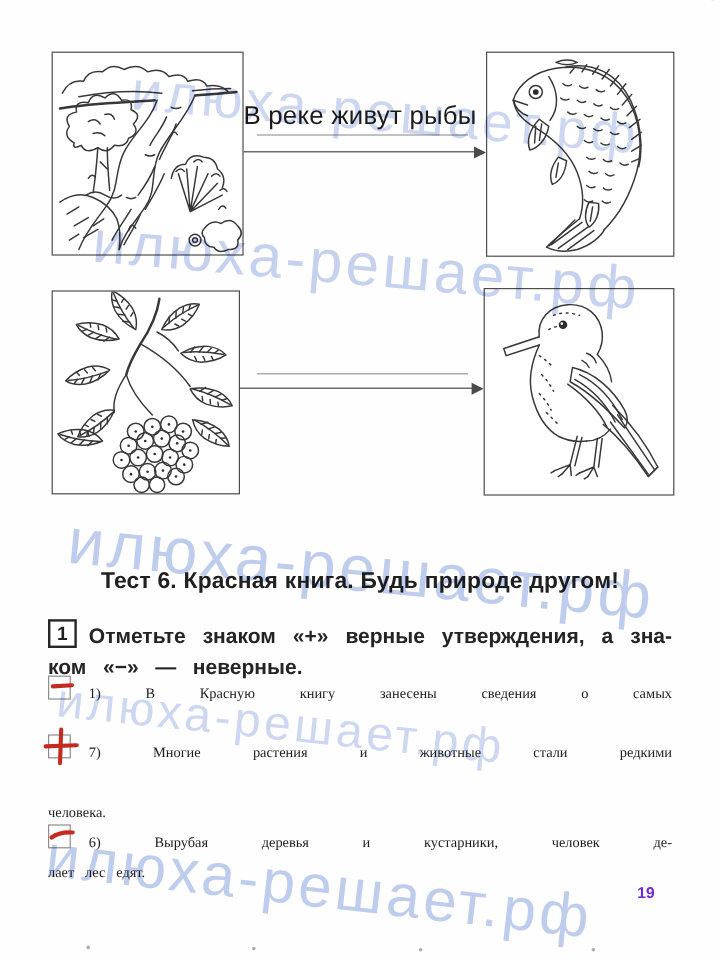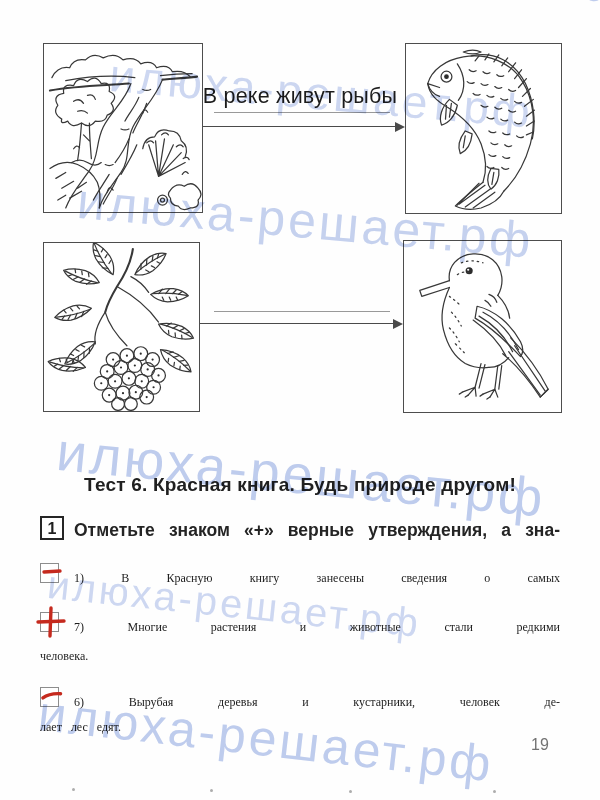--- a/index.html
+++ b/index.html
@@ -35,21 +35,21 @@
   .ansbox{
     position:absolute;left:40px;width:19px;height:20px;box-sizing:border-box;
     border:1.5px solid #8d8d8d;background:#fff;
   }
   .ansbox svg{position:absolute;left:-5px;top:-6px;width:29px;height:32px;overflow:visible;}
   .mk{stroke:var(--red,#c52a1e);stroke-width:3.4;fill:none;stroke-linecap:round;}
   .ansbox .v{display:none;}
   .ansbox.plus .v{display:inline;}
   .ansbox.tilt svg{transform:rotate(-7deg);}
 
-  .pagenum{position:absolute;left:531px;top:736px;font-size:16px;font-weight:normal;color:#737373;}
+  .pagenum{position:absolute;left:531px;top:736px;font-size:13px;font-weight:bold;color:#6d28d9;}
 
   
   #wm-layer{position:absolute;inset:0;pointer-events:none;mix-blend-mode:multiply;z-index:30;}
   .wm{
     position:absolute;font-family:"Liberation Sans",sans-serif;font-weight:normal;
     color:#aebfe9;opacity:.78;white-space:nowrap;transform-origin:left top;letter-spacing:3px;
   }
   .dot{position:absolute;width:3px;height:3px;border-radius:50%;background:#9f9f9f;opacity:.85;}
 </style>
 </head>
@@ -200,37 +200,38 @@
       <path class="art" d="M59,153 l-3,2 M65,156 l-3,2 M80,155 l-3,2 M87,158 l-3,2"></path>
       <path class="art" stroke-dasharray="1.5 4" d="M58,22 Q68,18 80,22 M54,34 Q60,30 68,32 M46,56 Q52,60 58,66 M48,72 Q54,78 58,86 M46,88 Q52,94 56,102 M52,104 Q58,110 62,114"></path>
       <path class="art" d="M86,54 q6,2 8,8 M82,60 q4,2 6,6"></path>
     </svg>
   </div>
 
   <div class="col title">Тест 6. Красная книга. Будь природе другом!</div>
 
   <div class="numbox">1</div>
   <div class="col sans j ind" style="top:517px;">Отметьте знаком «+» верные утверждения, а зна-</div>
+  <div class="col sans" style="top:543px;word-spacing:9px;">ком «−» — неверные.</div>
 
   <div class="ansbox minus" style="top:563px;">
     <svg>
         <path class="mk h" d="M8,14 L24,13"></path>
         <path class="mk v" d="M15,2 L14,27"></path>
       </svg>
   </div>
   <div class="col serif j ind" style="top:566px;">1) В Красную книгу занесены сведения о самых</div>
 
   <div class="ansbox plus" style="top:612px;">
     <svg>
         <path class="mk h" d="M2,15 L28,14"></path>
         <path class="mk v" d="M15,1 L14,29"></path>
       </svg>
   </div>
   <div class="col serif j ind" style="top:615px;">7) Многие растения и животные стали редкими</div>
-  <div class="col serif" style="top:644px;">человека.</div>
+  <div class="col serif" style="top:665px;">человека.</div>
 
   <div class="ansbox tilt minus" style="top:687px;">
     <svg>
         <path class="mk h" d="M7,15 Q14,11 25,13"></path>
         <path class="mk v" d="M15,2 L14,27"></path>
       </svg>
   </div>
   <div class="col serif j ind" style="top:690px;">6) Вырубая деревья и кустарники, человек де-</div>
   <div class="col serif" style="top:715px;word-spacing:6px;">лает лес едят.</div>
 

